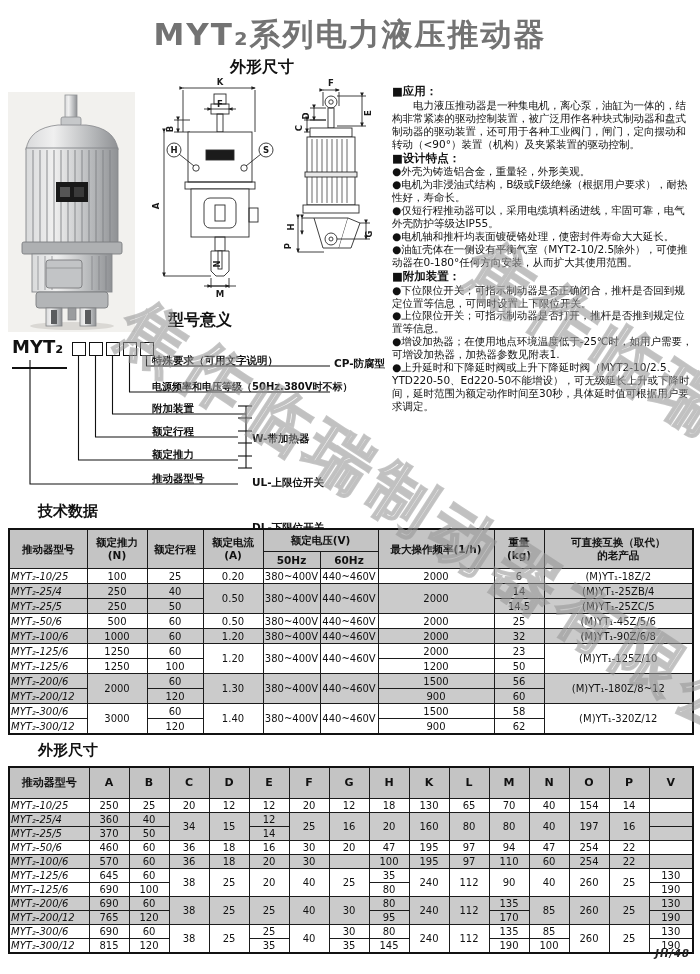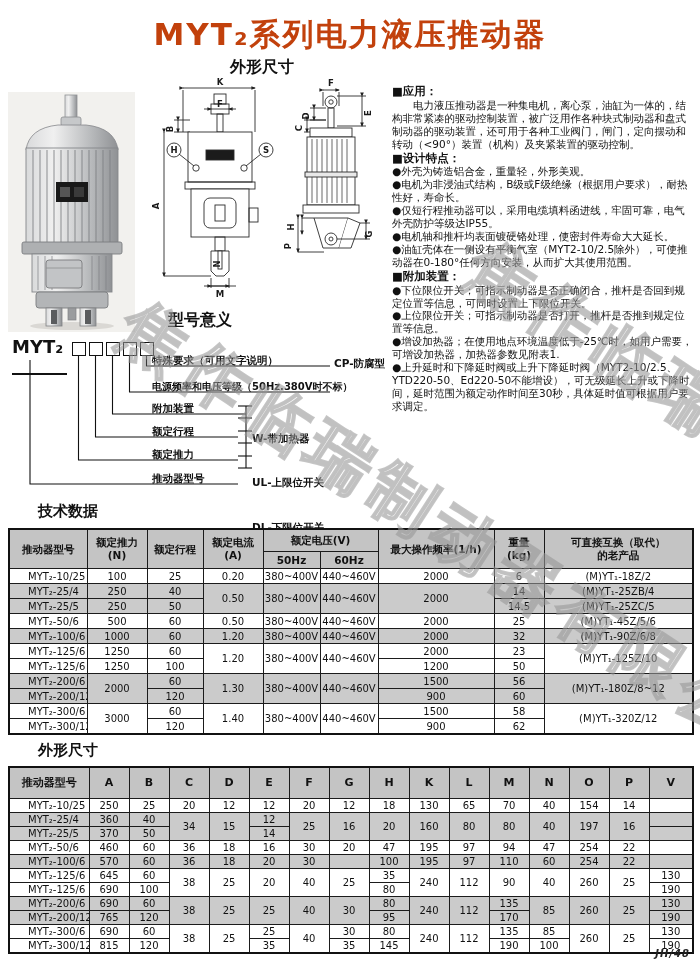--- a/index.html
+++ b/index.html
@@ -1,46 +1,46 @@
 <!DOCTYPE html>
 <html><head>
 <meta charset="utf-8">
 <style>
   html,body{margin:0;padding:0;background:#ffffff;}
   .page{position:relative;width:700px;height:974px;background:#fff;overflow:hidden;
         font-family:"DejaVu Sans","Liberation Sans",sans-serif;color:#111;}
   
   .title{position:absolute;left:0;top:14px;width:700px;text-align:center;
-         font-size:31px;font-weight:bold;color:#c2410c;letter-spacing:2px;margin:0;}
+         font-size:31px;font-weight:bold;color:#737373;letter-spacing:2px;margin:0;}
   .sub-title{position:absolute;left:134px;top:57px;width:256px;text-align:center;
              font-size:16px;font-weight:bold;}
   
   .right-col{position:absolute;left:392px;top:84px;width:301px;font-size:10.5px;line-height:12.9px;}
   .right-col .sec-h{font-weight:bold;font-size:11.5px;margin:1px 0;}
   .right-col p{margin:0;}
   .right-col .indent{text-indent:2em;}
   
   .model-title{position:absolute;left:100px;top:310px;width:200px;text-align:center;
                font-size:16px;font-weight:bold;}
   .model-prefix{position:absolute;left:12px;top:336px;font-size:18px;font-weight:bold;
-                border-bottom:2px solid #111;padding:0 4px 16px 0;}
+                border-bottom:2px solid #111;padding:0 4px 10px 0;}
   .mbox{position:absolute;top:342px;width:12px;height:12px;border:1.5px solid #111;background:#fff;}
   .mlbl{position:absolute;font-size:10.5px;font-weight:bold;white-space:nowrap;}
   .opts{position:absolute;left:252px;top:400px;}
   .opts .opt{height:12.4px;font-size:10.5px;font-weight:bold;white-space:nowrap;margin-top:32px;}
   .diagram-svg{position:absolute;left:0;top:330px;}
   
   .sec-title{position:absolute;left:10px;font-size:15px;font-weight:bold;margin-left:28px;}
   
   table{border-collapse:collapse;position:absolute;table-layout:fixed;background:#fff;}
   td,th{border:1px solid #1b1b1b;font-size:10px;text-align:center;padding:0;overflow:hidden;
         vertical-align:middle;}
   th{background:#c4c4c4;font-weight:bold;font-size:10.5px;white-space:pre-line;line-height:1.2;}
   tr.shade td{background:#cbcbcb;}
-  td.al{text-align:left;padding-left:18px;}
+  td.al{text-align:left;padding-left:1px;font-style:italic;}
   #tech-table{left:8px;top:528px;width:684px;border:2px solid #111;}
   #tech-table tbody td{height:14px;}
   #tech-table thead tr:first-child th{height:21px;}
   #tech-table thead tr:last-child th{height:16px;}
   #dims-table{left:8px;top:766px;width:684px;border:2px solid #111;}
   #dims-table th{height:30px;font-size:11px;}
   #dims-table tbody td{height:13px;}
   
   .page-code{position:absolute;left:620px;top:948px;width:70px;text-align:right;
              font-size:10px;font-weight:bold;font-style:italic;letter-spacing:1px;color:#222;}

